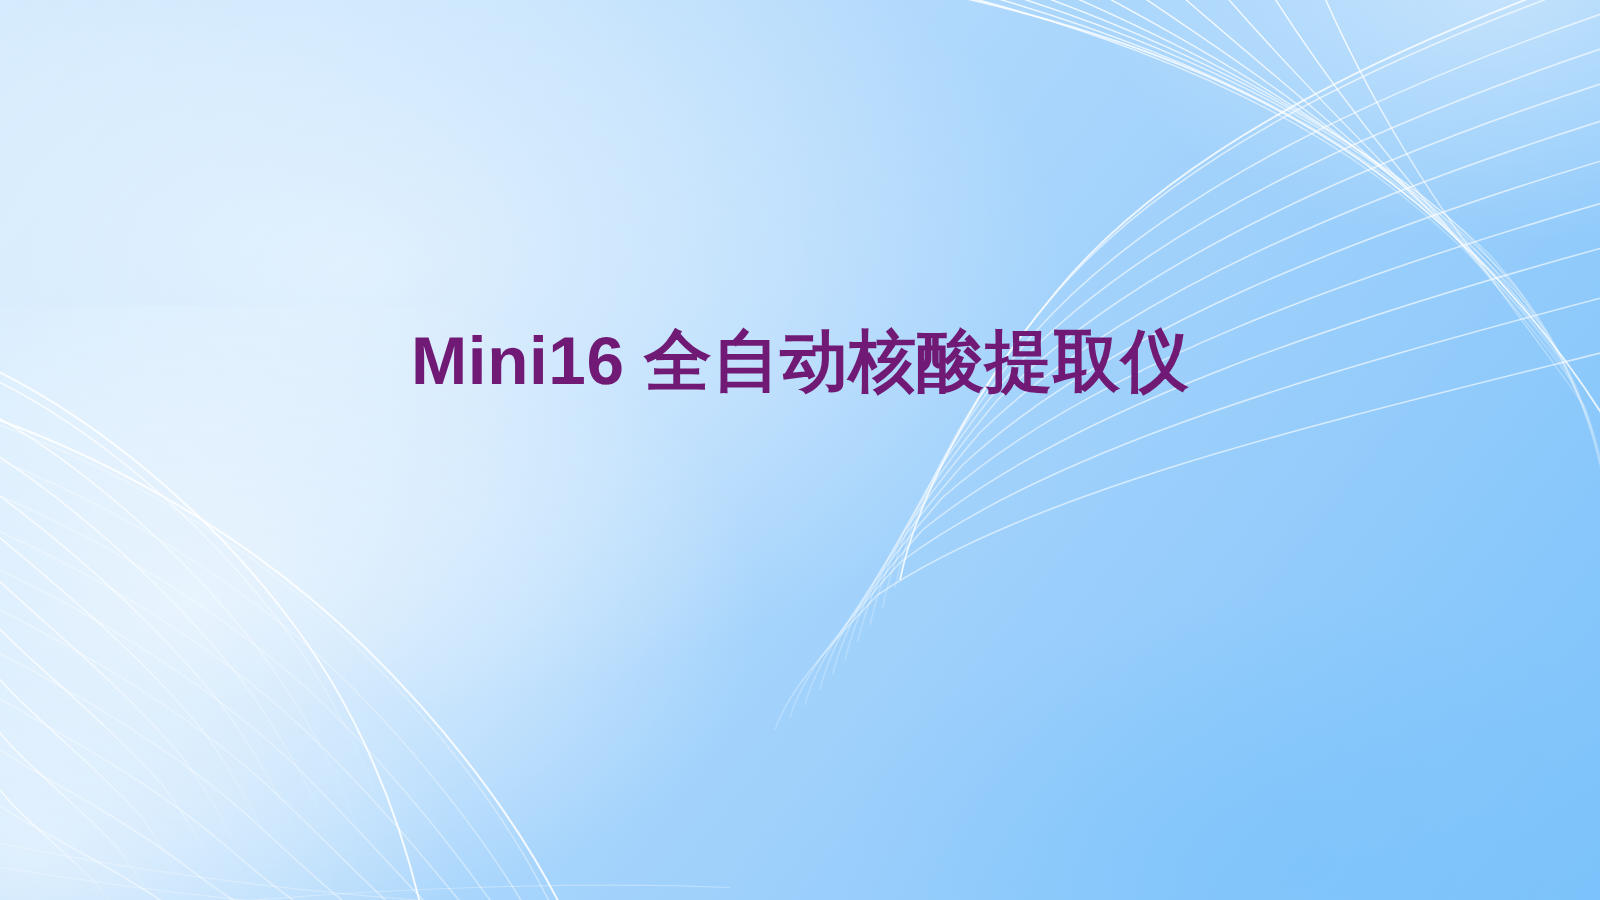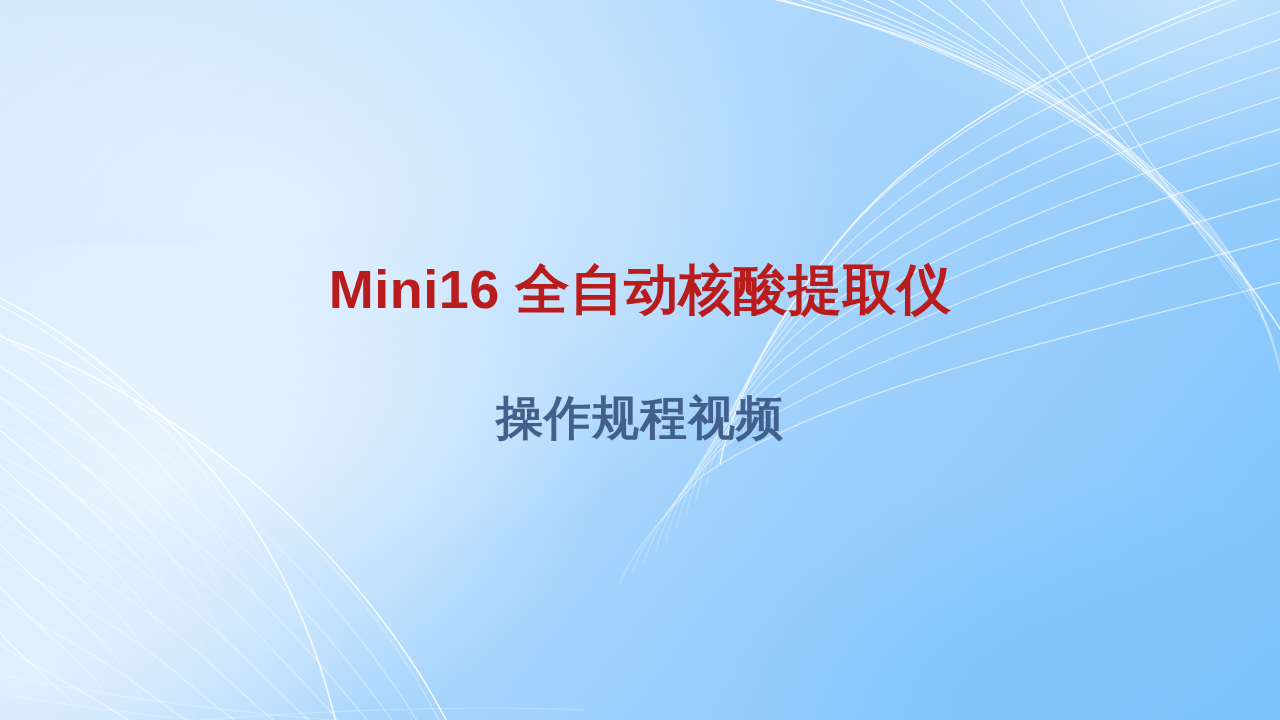--- a/index.html
+++ b/index.html
@@ -75,21 +75,21 @@
   .text-block {
     position: absolute;
     left: 0;
     right: 0;
     top: 258px;
     text-align: center;
   }
   .title {
     font-size: 54px;
     font-weight: bold;
-    color: #b91c1c;
+    color: #701a75;
     letter-spacing: 0.5px;
     line-height: 1.18;
     margin: 0;
     white-space: nowrap;
   }
   .subtitle {
     font-size: 47px;
     font-weight: bold;
     color: #435f8c;
     letter-spacing: 1px;
@@ -212,16 +212,15 @@
 
     <g stroke="#ffffff" fill="none" stroke-opacity="0.30" stroke-width="1">
       <path d="M-12,672 C90,694 220,712 360,722 C470,730 560,734 620,736"></path>
       <path d="M-12,692 C96,710 226,726 366,734 C470,739 556,740 612,740"></path>
       <path d="M24,740 C120,726 250,714 380,710 C470,707 540,708 584,710"></path>
     </g>
   </svg>
 
   <div class="text-block">
     <h1 class="title">Mini16 全自动核酸提取仪</h1>
-    <h2 class="subtitle">操作规程视频</h2>
   </div>
 
 </div>
 
 </body></html>

